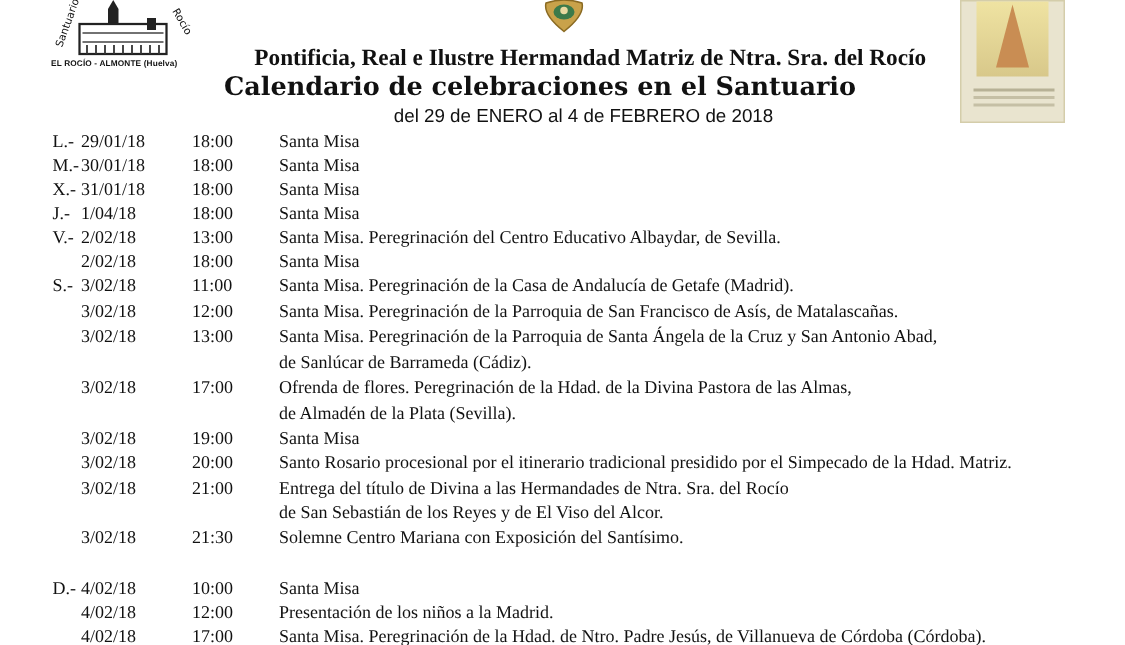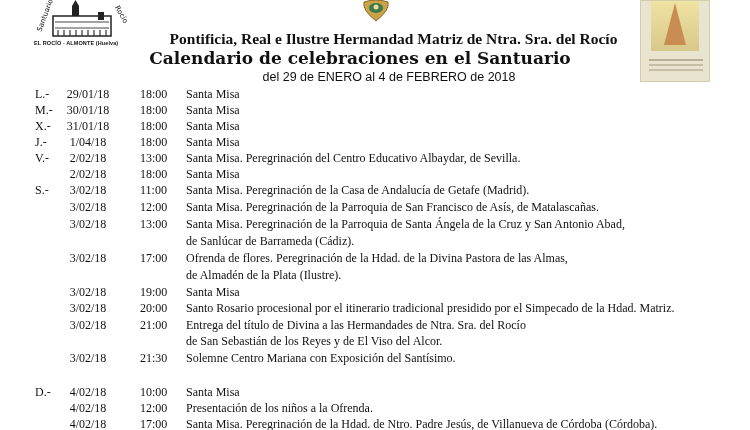--- a/index.html
+++ b/index.html
@@ -11,22 +11,22 @@
   .image-right { position: absolute; left: 640px; top: 0; width: 70px; height: 82px; background: #e9e4cf; border: 1px solid #d4cdaa; box-sizing: border-box; }
   .image-right .inner { position: absolute; left: 10px; top: 0; width: 48px; height: 50px; background: linear-gradient(#efe3a2, #d8c88a); }
   .image-right .cone { position:absolute; left: 13px; top: 2px; width: 0; height: 0; border-left: 11px solid transparent; border-right: 11px solid transparent; border-bottom: 42px solid #c98d53; }
   .image-right .caption-lines { position:absolute; left: 8px; top: 58px; width: 54px; height: 2px; background:#b7b196; box-shadow: 0 5px 0 #c5bfa5, 0 10px 0 #c5bfa5; }
   .title1 { position: absolute; left: 0; width: 750px; top: 30px; text-align: center; font-weight: bold; font-size: 15.5px; padding-left: 37px; box-sizing: border-box; }
   .title2 { position: absolute; left: 0; width: 700px; top: 48px; text-align: center; font-weight: bold; font-family: "DejaVu Serif", serif; font-size: 17px; padding-left: 20px; box-sizing: border-box; }
   .subtitle { position: absolute; left: 0; width: 750px; top: 70px; text-align: center; font-family: "Liberation Sans", sans-serif; font-size: 12.5px; padding-left: 28px; box-sizing: border-box; }
   .rows { position: absolute; left: 0; top: 0; }
   .row { position: absolute; height: 16px; font-size: 12px; line-height: 16px; white-space: nowrap; }
   .cell-day { position: absolute; left: 35px; }
-  .cell-date { position: absolute; width: 68px; text-align: center; left: 54px; }
-  .cell-time { position: absolute; left: 140px; }
+  .cell-date { position: absolute; width: 68px; text-align: left; left: 54px; }
+  .cell-time { position: absolute; left: 128px; }
   .cell-desc { position: absolute; left: 186px; font-family: Liberation Serif, serif; }
 </style>
 </head>
 <body>
 
 <div class="logo-left">
   <svg width="104" height="42" viewBox="0 0 104 42">
     <path d="M10 40 A42 42 0 0 1 94 40" fill="none" stroke="#fff" stroke-width="1"></path>
     <text x="12" y="30" font-family="DejaVu Sans, sans-serif" font-size="7" fill="#111" transform="rotate(-70 14 30)">Santuario</text>
     <text x="84" y="8" font-family="DejaVu Sans, sans-serif" font-size="7" fill="#111" transform="rotate(60 86 10)">Rocío</text>
@@ -117,21 +117,21 @@
   <div class="row" style="top:233px">
       <span class="cell-desc">de Sanlúcar de Barrameda (Cádiz).</span>
     </div>
   <div class="row" style="top:250px">
       <span class="cell-day"></span>
       <span class="cell-date">3/02/18</span>
       <span class="cell-time">17:00</span>
       <span class="cell-desc">Ofrenda de flores. Peregrinación de la Hdad. de la Divina Pastora de las Almas,</span>
     </div>
   <div class="row" style="top:267px">
-      <span class="cell-desc">de Almadén de la Plata (Ilustre).</span>
+      <span class="cell-desc">de Almadén de la Plata (Sevilla).</span>
     </div>
   <div class="row" style="top:284px">
       <span class="cell-day"></span>
       <span class="cell-date">3/02/18</span>
       <span class="cell-time">19:00</span>
       <span class="cell-desc">Santa Misa</span>
     </div>
   <div class="row" style="top:300px">
       <span class="cell-day"></span>
       <span class="cell-date">3/02/18</span>
@@ -156,21 +156,21 @@
   <div class="row" style="top:384px">
       <span class="cell-day">D.-</span>
       <span class="cell-date">4/02/18</span>
       <span class="cell-time">10:00</span>
       <span class="cell-desc">Santa Misa</span>
     </div>
   <div class="row" style="top:400px">
       <span class="cell-day"></span>
       <span class="cell-date">4/02/18</span>
       <span class="cell-time">12:00</span>
-      <span class="cell-desc">Presentación de los niños a la Ofrenda.</span>
+      <span class="cell-desc">Presentación de los niños a la Madrid.</span>
     </div>
   <div class="row" style="top:416px">
       <span class="cell-day"></span>
       <span class="cell-date">4/02/18</span>
       <span class="cell-time">17:00</span>
       <span class="cell-desc">Santa Misa. Peregrinación de la Hdad. de Ntro. Padre Jesús, de Villanueva de Córdoba (Córdoba).</span>
     </div>
 </div>
 
 </body></html>

